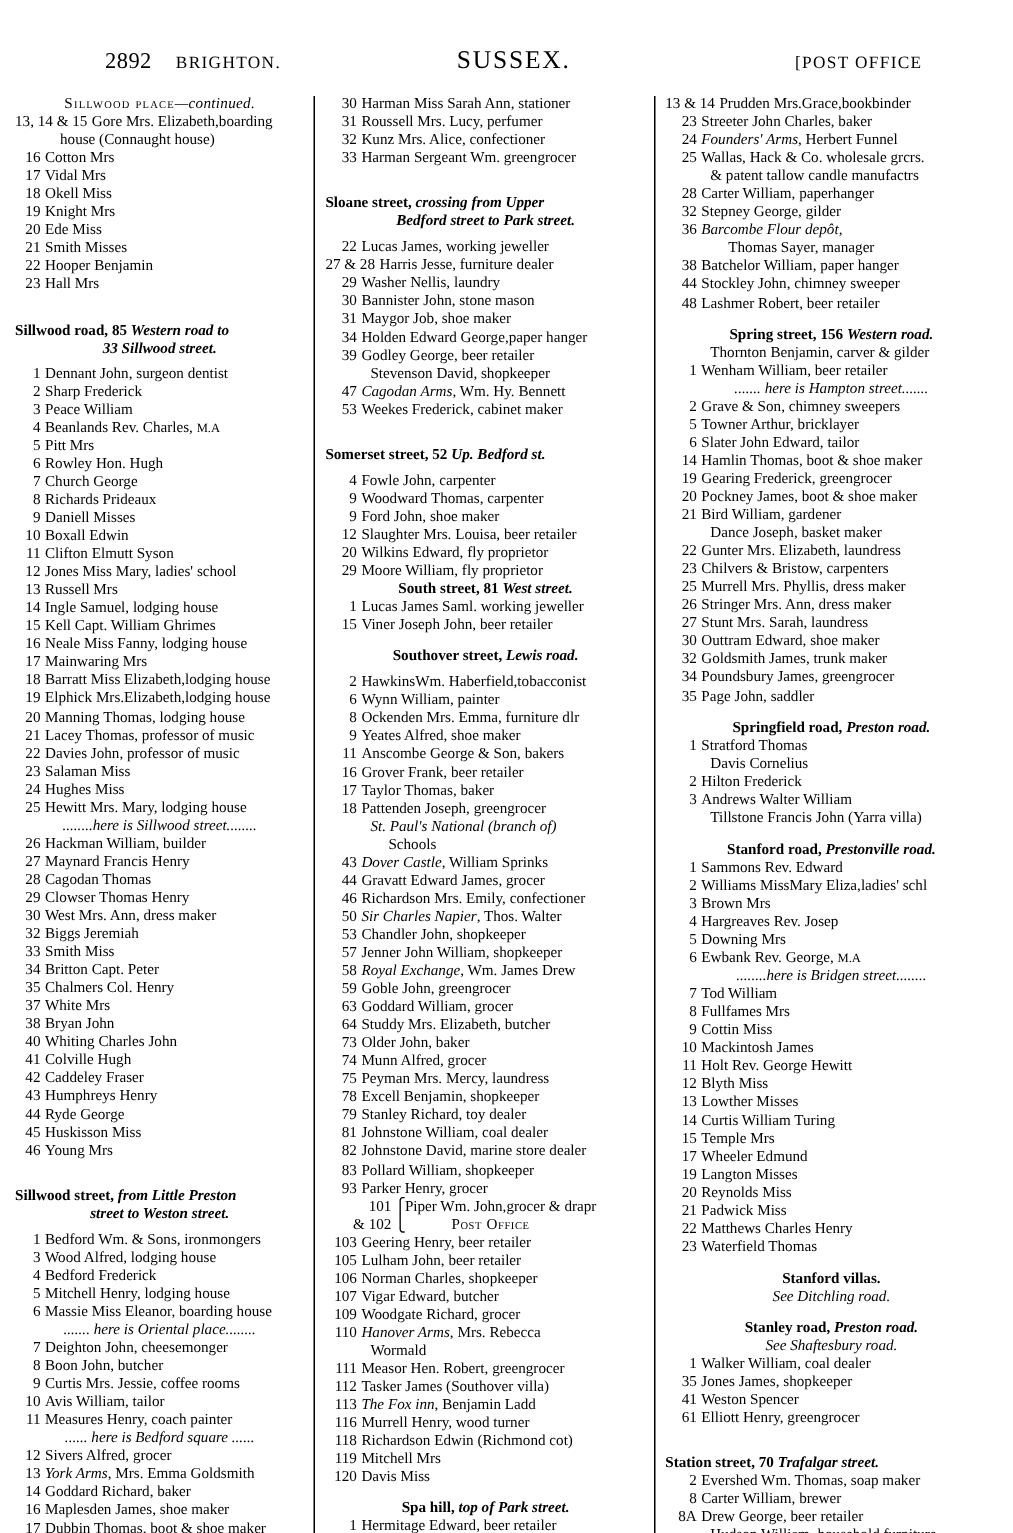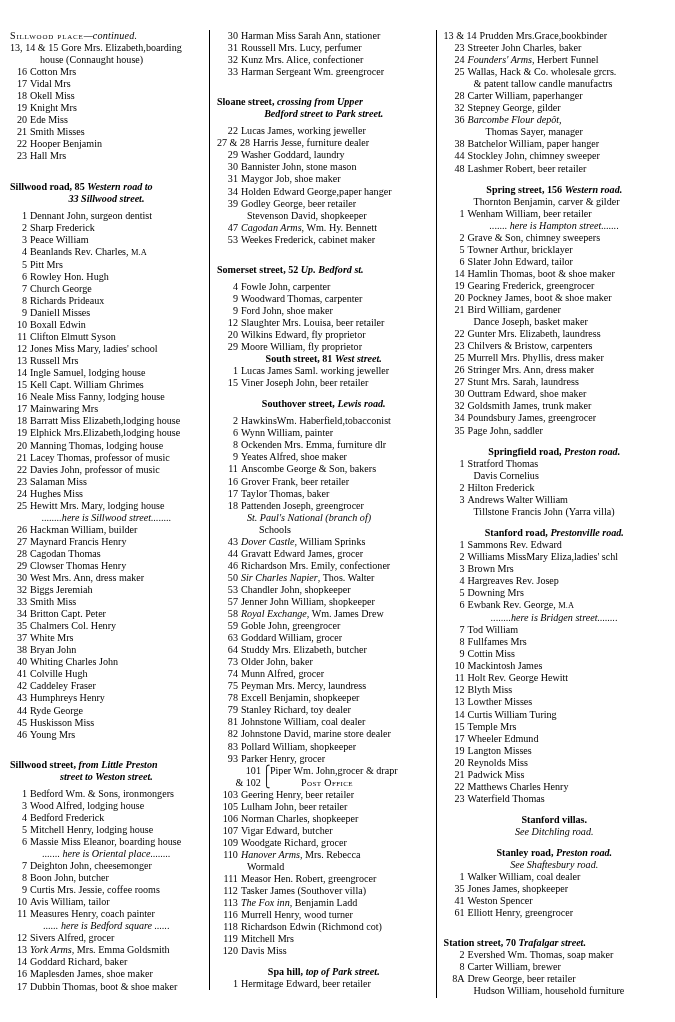--- a/index.html
+++ b/index.html
@@ -116,21 +116,21 @@
   .sub-center {
     text-align: center;
     font-style: italic;
     font-weight: bold;
   }
   .sub-center-2 {
     text-align: center;
     font-style: italic;
   }
   .contd-head {
-    text-align: left;
+    text-align: center;
     font-weight: normal;
     letter-spacing: 0.2px;
   }
   .contd-head .sc { font-variant: small-caps; letter-spacing: 0.8px; }
   .contd-head .it { font-style: italic; }
 
   .here-is {
     text-align: center;
     font-style: italic;
     white-space: nowrap;
@@ -144,20 +144,28 @@
   .center { text-align: center; }
   .brace-row { display:flex; align-items:flex-end; }
   .brace-num { width: 44px; text-align: right; padding-right: 2px; white-space: nowrap; }
   .brace-glyph { width: 7px; text-align:center; }
 </style>
 </head>
 <body>
 
 <div class="page">
 
+  <div class="running-head">
+    <div class="rh-left">
+      <span class="rh-page">2892</span>
+      <span class="rh-town">Brighton.</span>
+    </div>
+    <div class="rh-center">Sussex.</div>
+    <div class="rh-right">[Post Office</div>
+  </div>
 
   <div class="columns">
     <div class="col col-1">
         <div class="contd-head"><span class="sc">Sillwood place</span><span class="it">—continued.</span></div>
         <div class="entry">
           <span class="num" style="min-width: auto;">13, 14 &amp; 15</span>
           <span class="txt">Gore Mrs. Elizabeth,boarding</span>
         </div>
         <div class="cont">house (Connaught house)</div>
         <div class="entry">
@@ -460,21 +468,21 @@
         <div class="entry">
           <span class="num">22</span>
           <span class="txt">Lucas James, working jeweller</span>
         </div>
         <div class="entry">
           <span class="num" style="min-width: auto;">27 &amp; 28</span>
           <span class="txt">Harris Jesse, furniture dealer</span>
         </div>
         <div class="entry">
           <span class="num">29</span>
-          <span class="txt">Washer Goddard, laundry</span>
+          <span class="txt">Washer Nellis, laundry</span>
         </div>
         <div class="entry">
           <span class="num">30</span>
           <span class="txt">Bannister John, stone mason</span>
         </div>
         <div class="entry">
           <span class="num">31</span>
           <span class="txt">Maygor Job, shoe maker</span>
         </div>
         <div class="entry">

